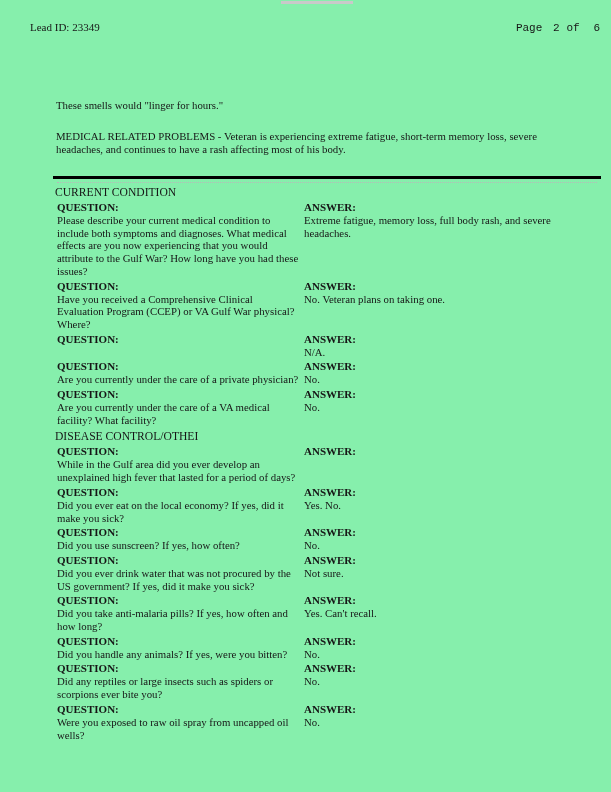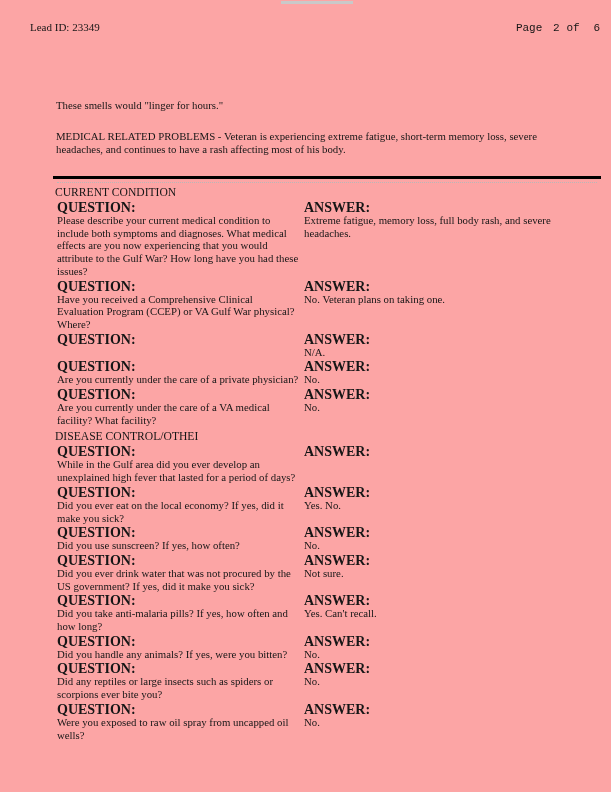--- a/index.html
+++ b/index.html
@@ -1,20 +1,20 @@
 <!DOCTYPE html>
 <html><head>
 <meta charset="utf-8">
 <style>
   html, body { margin: 0; padding: 0; background: #ffffff; }
   .page {
     position: relative;
     width: 611px;
     height: 792px;
-    background: #fca5a5;
+    background: #86efac;
     font-family: "Liberation Serif", "DejaVu Serif", serif;
     color: #161616;
     overflow: hidden;
   }
   .scan-bar {
     position: absolute;
     top: 1px; left: 281px;
     width: 72px; height: 3px;
     background: #c9c9c9;
   }
@@ -62,21 +62,21 @@
     margin-bottom: 1px;
   }
   .section + .section .section-title { margin-top: 4px; }
   .qa {
     display: grid;
     grid-template-columns: 247px 1fr;
     margin-top: 2px;
   }
   .qa .label {
     font-weight: bold;
-    font-size: 14px;
+    font-size: 11px;
     line-height: 13px;
     padding-left: 2px;
   }
   .qa .qtext { max-width: 243px; padding-left: 2px; }
   .qa .atext { max-width: 250px; padding-left: 2px; }
 </style>
 </head>
 <body>
 
 <div class="page">

